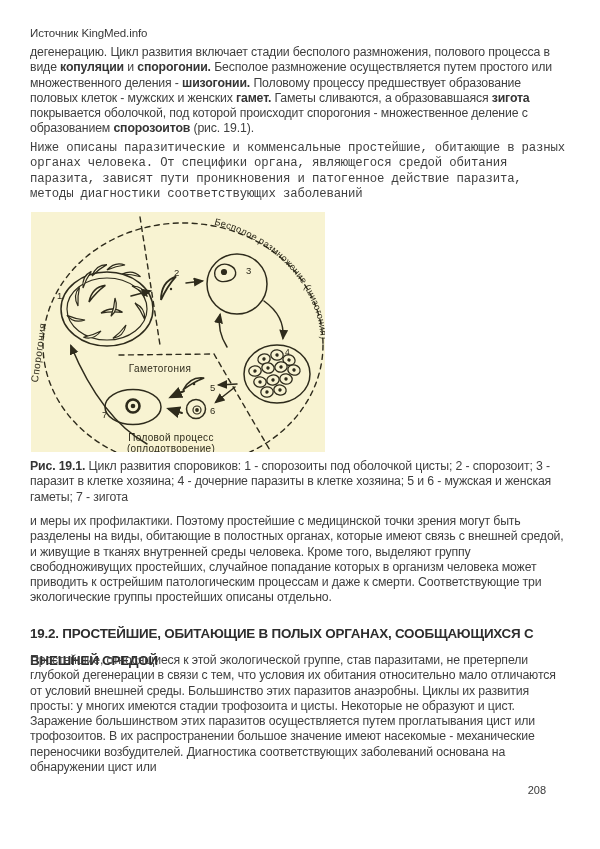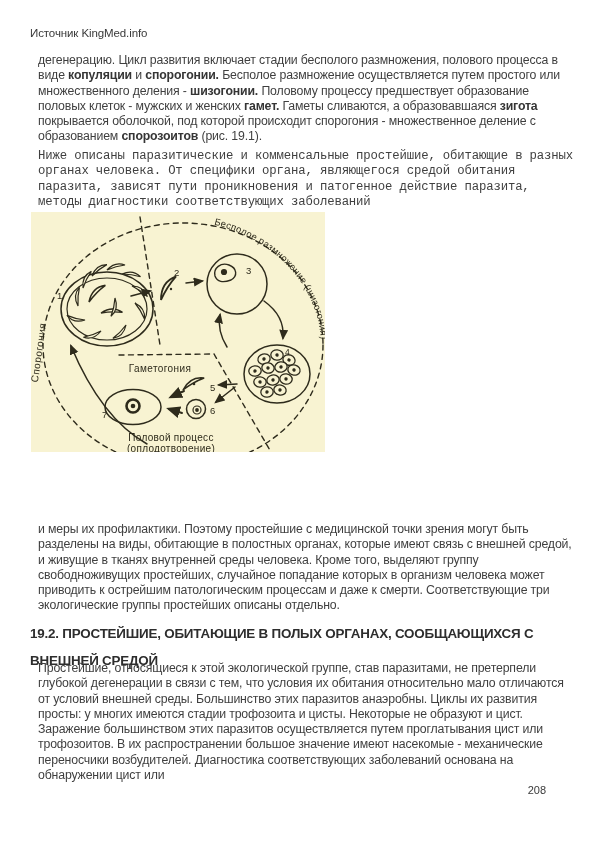--- a/index.html
+++ b/index.html
@@ -1,19 +1,19 @@
 <!DOCTYPE html>
 <html><head>
 <meta charset="utf-8">
 <style>
   html,body{margin:0;padding:0;background:#ffffff;}
   .page{position:relative;width:588px;height:849px;background:#ffffff;
         font-family:"Liberation Sans","DejaVu Sans",sans-serif;overflow:hidden;}
   .src{position:absolute;left:30px;top:27px;font-size:11.5px;color:#3a3a3a;letter-spacing:-0.1px;}
-  .body{position:absolute;left:30px;width:540px;margin:8px;font-size:12.3px;line-height:15.3px;
+  .body{position:absolute;left:30px;width:540px;margin:0;font-size:12.3px;line-height:15.3px;
         color:#3f3f3f;letter-spacing:-0.15px;text-align:left;}
   .body b{font-weight:700;color:#353535;}
   h2.sect{position:absolute;left:30px;width:540px;margin:0;font-size:13.4px;line-height:27px;
         font-weight:700;color:#2d2d2d;letter-spacing:-0.2px;}
   figure.fig{position:absolute;left:31px;top:212px;width:294px;height:240px;margin:0;}
   figure.fig svg{display:block;}
   .pageno{position:absolute;right:42px;top:784px;font-size:11px;color:#3a3a3a;}
 </style>
 </head>
 <body>
@@ -141,20 +141,21 @@
           <text x="215" y="62">3</text>
           <text x="254" y="143" font-size="8.5">4</text>
           <text x="179" y="179">5</text>
           <text x="179" y="202">6</text>
           <text x="71" y="206">7</text>
         </g>
       </g>
     </svg>
   </figure>
 
+  <p class="body" style="top:459px;"><b>Рис. 19.1.</b><span> Цикл развития споровиков: 1 - спорозоиты под оболочкой цисты; 2 - спорозоит; 3 - паразит в клетке хозяина; 4 - дочерние паразиты в клетке хозяина; 5 и 6 - мужская и женская гаметы; 7 - зигота</span></p>
 
   <p class="body" style="top:514px;">и меры их профилактики. Поэтому простейшие с медицинской точки зрения могут быть разделены на виды, обитающие в полостных органах, которые имеют связь с внешней средой, и живущие в тканях внутренней среды человека. Кроме того, выделяют группу свободноживущих простейших, случайное попадание которых в организм человека может приводить к острейшим патологическим процессам и даже к смерти. Соответствующие три экологические группы простейших описаны отдельно.</p>
 
   <h2 class="sect" style="top:620px;">19.2. ПРОСТЕЙШИЕ, ОБИТАЮЩИЕ В ПОЛЫХ ОРГАНАХ, СООБЩАЮЩИХСЯ С ВНЕШНЕЙ СРЕДОЙ</h2>
 
   <p class="body" style="top:653px;">Простейшие, относящиеся к этой экологической группе, став паразитами, не претерпели глубокой дегенерации в связи с тем, что условия их обитания относительно мало отличаются от условий внешней среды. Большинство этих паразитов анаэробны. Циклы их развития просты: у многих имеются стадии трофозоита и цисты. Некоторые не образуют и цист. Заражение большинством этих паразитов осуществляется путем проглатывания цист или трофозоитов. В их распространении большое значение имеют насекомые - механические переносчики возбудителей. Диагностика соответствующих заболеваний основана на обнаружении цист или</p>
 
   <div class="pageno">208</div>
 
 </div>

